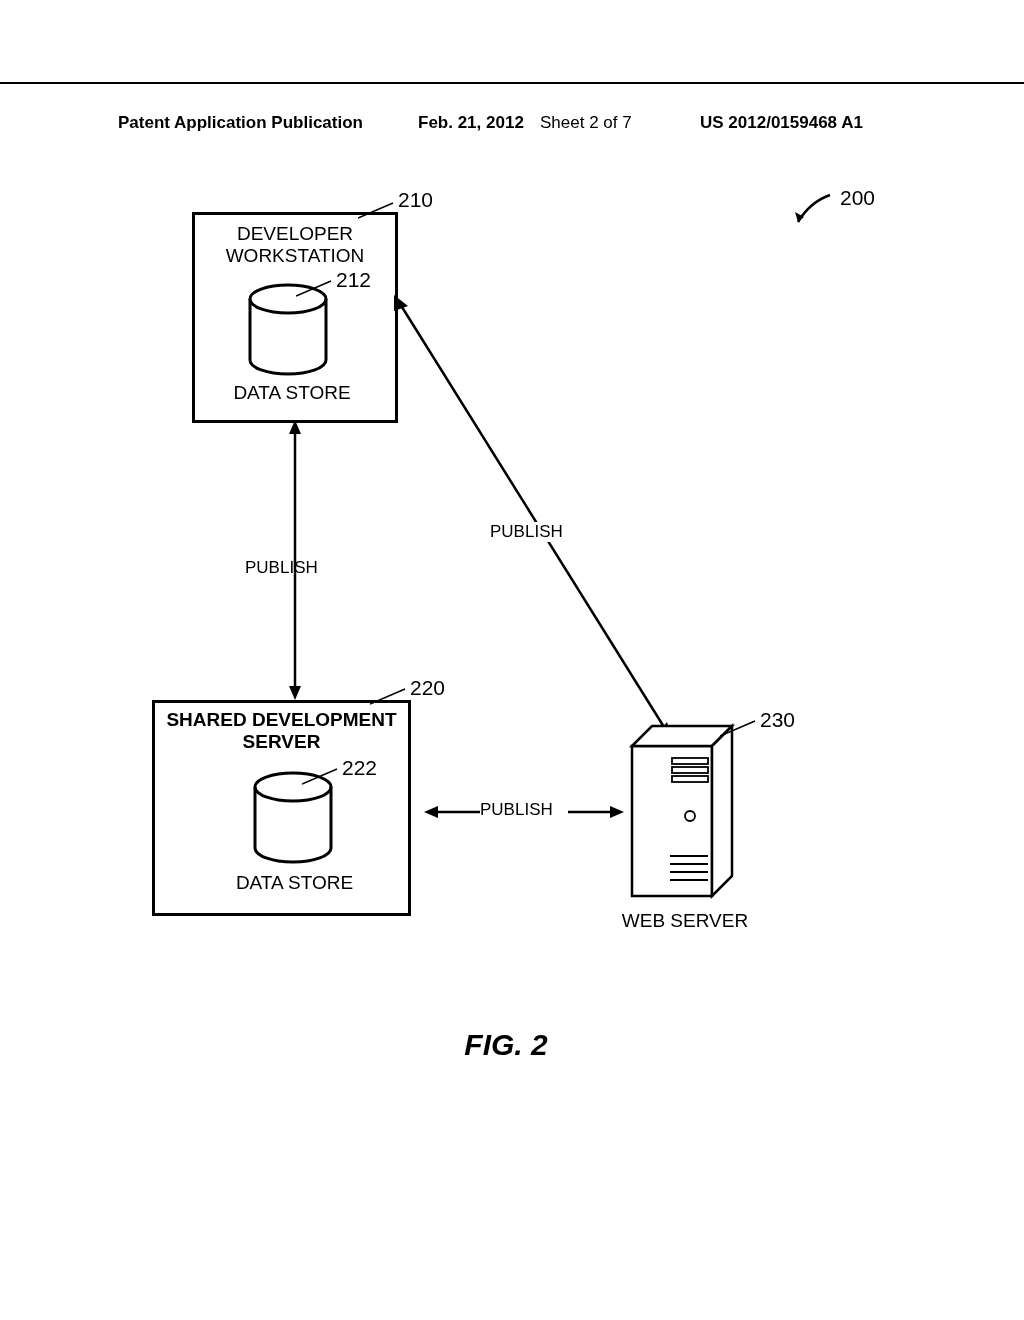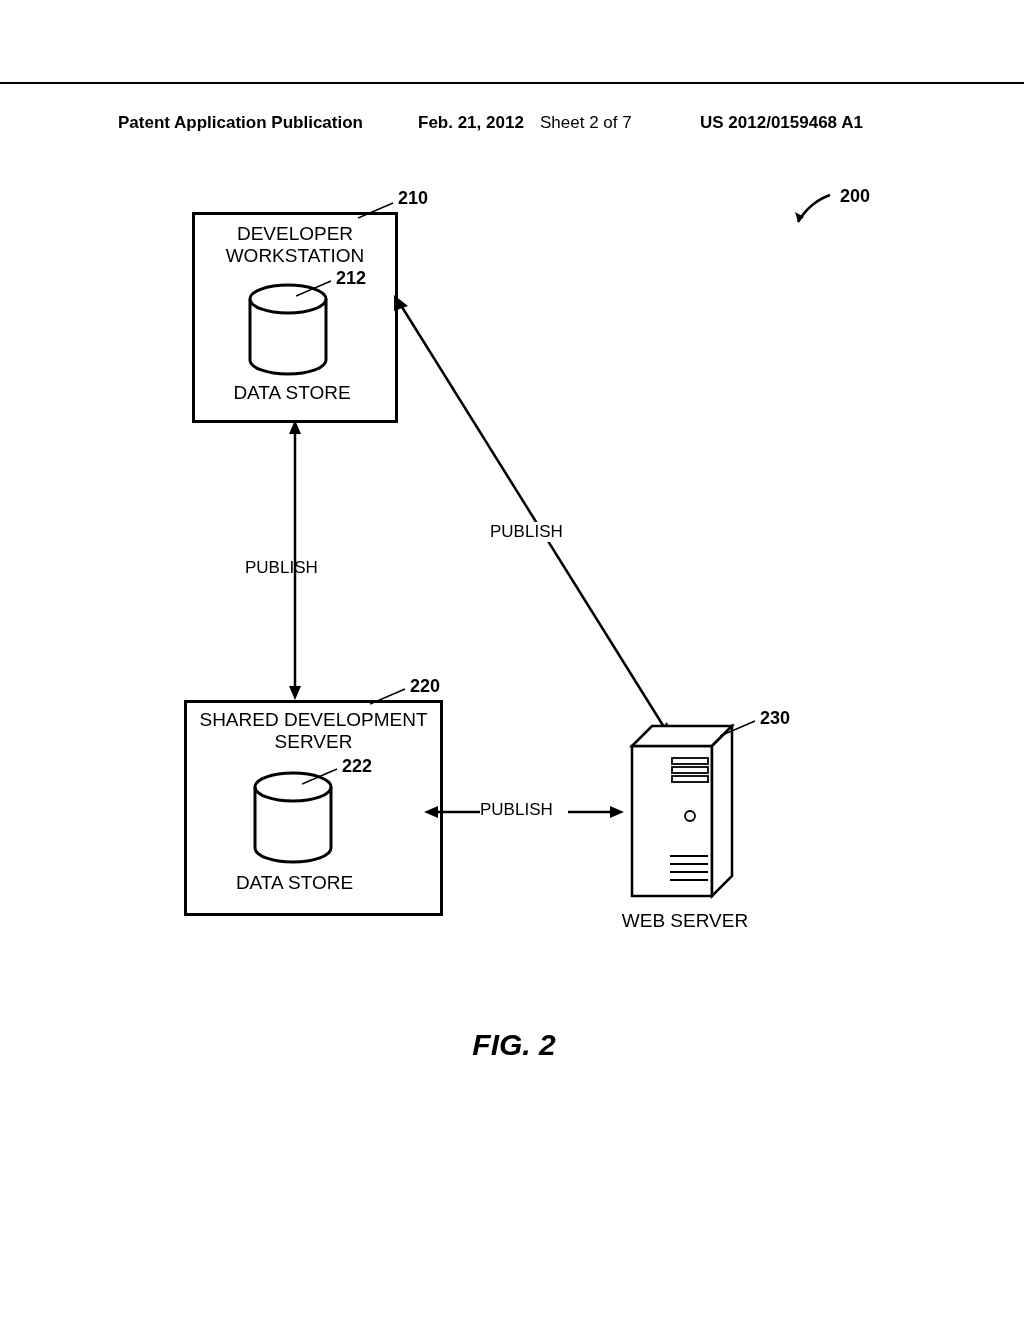--- a/index.html
+++ b/index.html
@@ -49,35 +49,35 @@
     font-size: 19px;
     text-align: center;
   }
 
   .cylinder {
     position: absolute;
   }
 
   .ref-num {
     position: absolute;
-    font-size: 18px;
-    font-weight: bold;
+    font-size: 21px;
+    font-weight: normal;
   }
 
   .arrow-label {
     position: absolute;
     font-size: 17px;
   }
 
   .fig-caption {
     position: absolute;
     font-size: 30px;
     font-weight: bold;
     font-style: italic;
-    left: 8px;
+    left: 0;
     width: 1012px;
     text-align: center;
   }
 </style>
 </head>
 <body>
 
 <div class="header"></div>
 <div class="header-text pub-label">Patent Application Publication</div>
 <div class="header-text date-label">Feb. 21, 2012</div>
@@ -120,21 +120,21 @@
   </svg>
   <div class="arrow-label" style="left:245px; top:558px; width:100px;">PUBLISH</div>
 
   <svg style="position:absolute; left:392px; top:295px;" width="300" height="450">
     <line x1="10" y1="12" x2="272" y2="432" stroke="#000" stroke-width="2.5"></line>
     <polygon points="2,0 2,16 16,11" fill="#000"></polygon>
     <polygon points="280,444 264,440 275,427" fill="#000"></polygon>
   </svg>
   <div class="arrow-label" style="left:490px; top:522px; width:100px; background:#fff;">PUBLISH</div>
 
-  <div class="box" style="left:184px; top:700px; width:253px; height:210px;">
+  <div class="box" style="left:152px; top:700px; width:253px; height:210px;font-weight:bold;">
     <div class="box-label" style="margin-top:6px; white-space:pre-line;">SHARED DEVELOPMENT
 SERVER</div>
   </div>
 
   <svg style="position:absolute; left:370px; top:684px;" width="50" height="30">
     <line x1="0" y1="20" x2="35" y2="5" stroke="#000" stroke-width="1.5"></line>
   </svg>
   <div class="ref-num" style="left:410px; top:676px;text-align:right;">220</div>
 
   <svg class="cylinder" style="left:250px; top:770px;" width="86" height="98">

